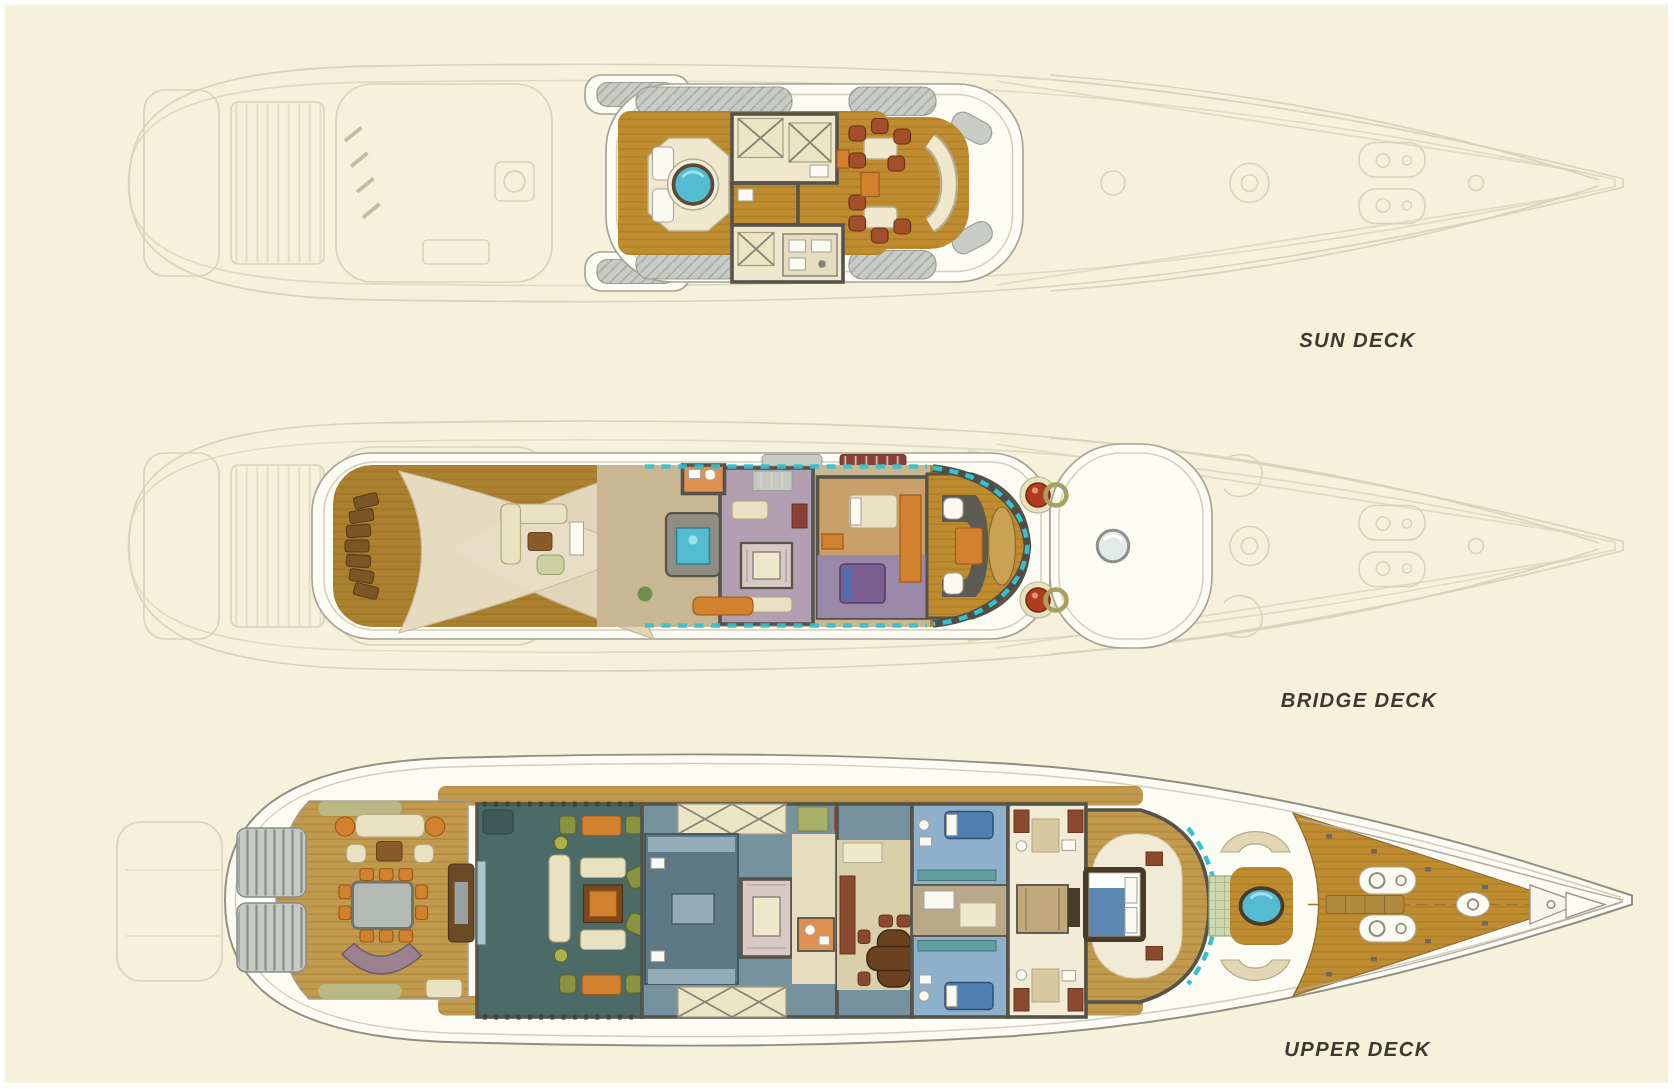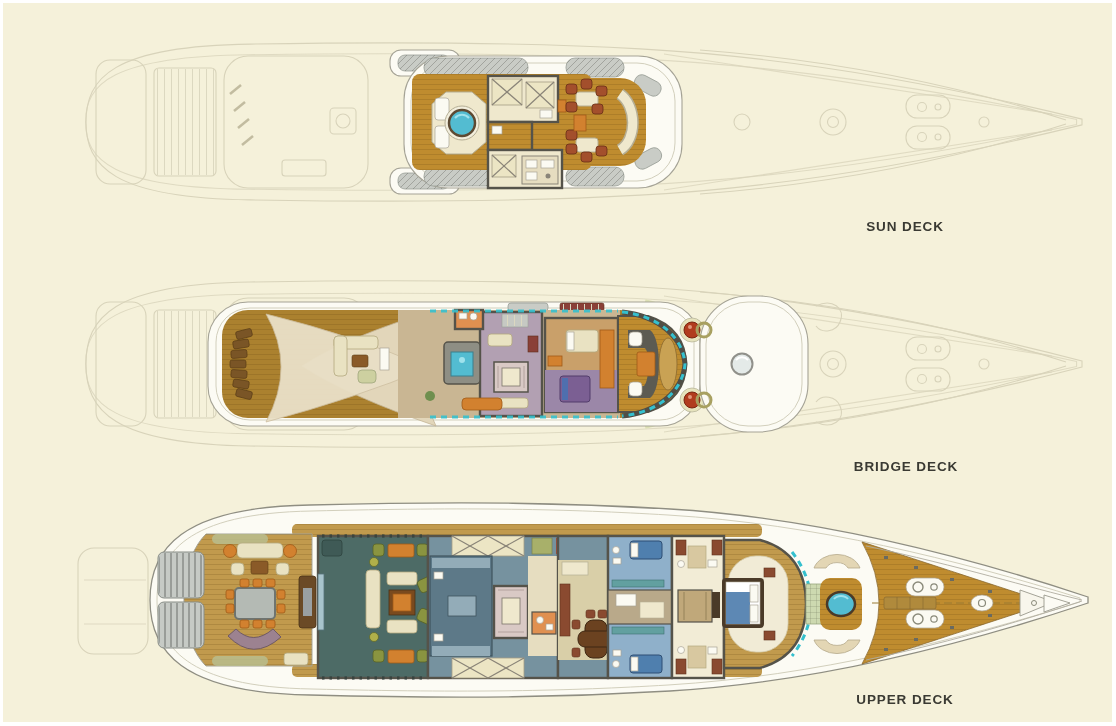--- a/index.html
+++ b/index.html
@@ -1,17 +1,17 @@
 <!DOCTYPE html>
 <html style="--background: #f5f1da; --label_text: #3a3a33; --ghost_line: #d8d3ba; --hull_white: #fcfbf4; --wall: #55534a; --teak: #bf8c2f; --teak_light: #c19a4d; --bridge_teak: #ab812f; --cream_room: #efe8cd; --skylight: #ece5c4; --jacuzzi: #53bcd1; --window_teal: #35c0ce; --salon_floor: #4d6b66; --galley_floor: #76929f; --cabin_blue: #8fb0ca; --bed_blue: #4f7fae; --lounge_purple: #b2a0b2; --bed_purple: #7b5f93; --orange: #d2812f; --red_chair: #a34f2c; --olive: #8a9440; --sail_cream: #e9dfc6; --stair_gray: #c6cac5; --mauve_stair: #9c8290; --green_trim: #dde0b4; --compass_red: #b13c1e; --dining_beige: #d9cfa8;"><head>
 <meta charset="utf-8">
 <style>
   html,body{margin:0;padding:0;background:#e8e8e8;}
   .canvas{position:relative;width:1116px;height:726px;background:#ffffff;overflow:hidden;
-          font-family:"Liberation Sans",sans-serif;}
+          font-family:"Liberation Sans",sans-serif;font-style:italic;}
   .canvas svg{display:block;width:1116px;height:726px;}
   .paper{fill:var(--background,#f5f1da);}
   .deck-label{font-family:"Liberation Sans",sans-serif;font-size:13.5px;font-weight:600;
               letter-spacing:0.9px;fill:var(--label_text,#3a3a33);}
   .ghost{fill:none;stroke:var(--ghost_line,#d8d3ba);stroke-width:1.1;}
   .ghost2{fill:none;stroke:var(--ghost_line,#d8d3ba);stroke-width:1.1;opacity:.75;}
   .band{fill:var(--hull_white,#fcfbf4);stroke:#a5a396;stroke-width:1.1;}
   .innerline{fill:none;stroke:#d2cfbc;stroke-width:1;}
   .wall{stroke:var(--wall,#55534a);stroke-width:2.4;}
   .wood{fill:var(--teak,#bf8c2f);}

